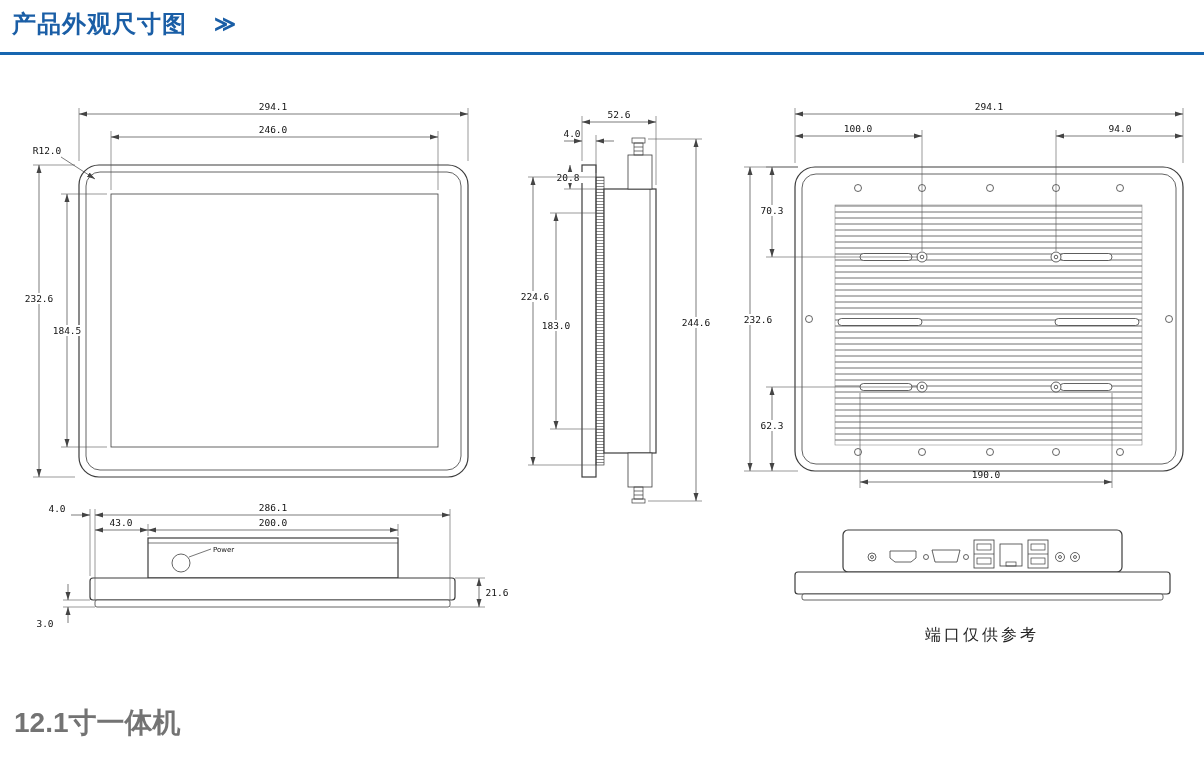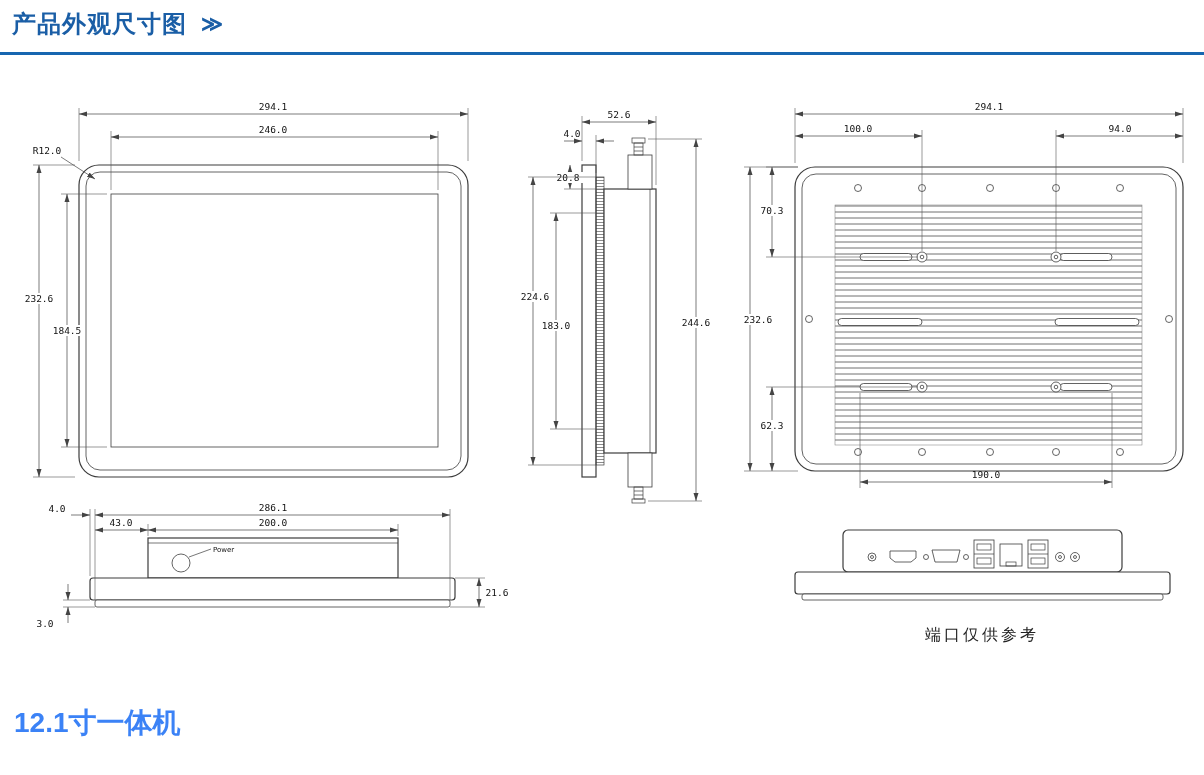--- a/index.html
+++ b/index.html
@@ -1,22 +1,22 @@
 <!DOCTYPE html>
 <html><head>
 <meta charset="utf-8">
 <style>
   * { margin:0; padding:0; box-sizing:border-box; }
   html,body { background:#fff; font-family:"Liberation Sans", sans-serif; }
   .page { position:relative; width:1204px; height:775px; background:#fff; overflow:hidden; }
-  .header { position:absolute; left:12px; top:8px; display:flex; align-items:center; gap:14px; }
+  .header { position:absolute; left:12px; top:8px; display:flex; align-items:center; gap:27px; }
   .page-title { font-size:24px; font-weight:700; color:#1a5ea6; letter-spacing:1px; }
   .chevrons { font-size:21px; color:#1a5ea6; font-weight:700; }
   .rule { position:absolute; left:0; top:52px; width:1204px; height:3px; background:#1766b0; }
-  .footer-title { position:absolute; left:14px; top:704px; font-size:28px; font-weight:700; color:#3b82f6; }
+  .footer-title { position:absolute; left:14px; top:704px; font-size:28px; font-weight:700; color:#737373; }
   svg.drawing { position:absolute; overflow:visible; }
   .shape  { fill:#fff; stroke:#3c3c3c; stroke-width:1.2; }
   .shape2 { fill:#fff; stroke:#3c3c3c; stroke-width:0.8; }
   .thin   { fill:none; stroke:#3c3c3c; stroke-width:0.7; }
   .ext    { stroke:#555; stroke-width:0.6; fill:none; }
   .dim    { stroke:#444; stroke-width:0.7; fill:none; }
   .dt  { font-family:"DejaVu Sans Mono", monospace; font-size:9.5px; fill:#111; text-anchor:middle; }
   .wbg { fill:#fff; }
   .note { font-family:"DejaVu Serif", serif; font-size:16px; fill:#222; text-anchor:middle; letter-spacing:3px; }
   .plabel { font-family:"DejaVu Sans", sans-serif; font-size:7px; fill:#111; }

